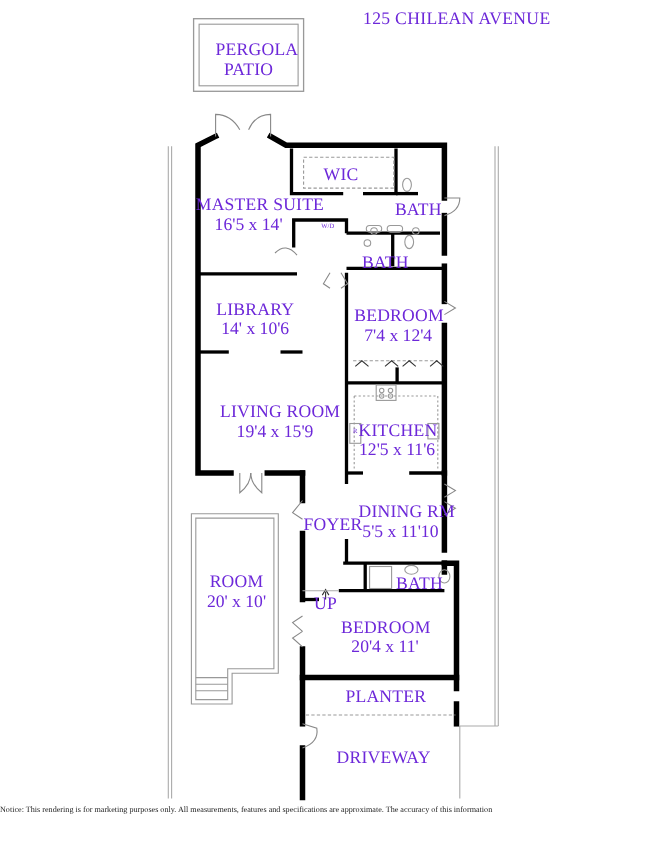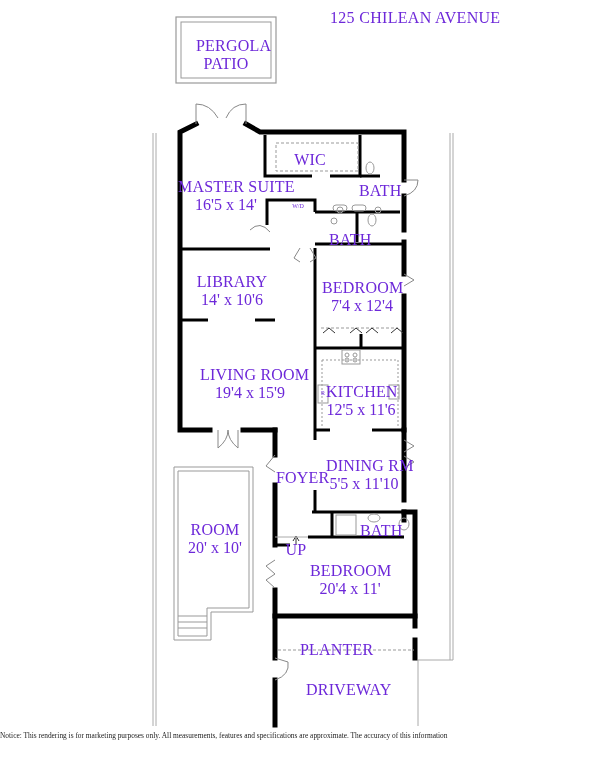--- a/index.html
+++ b/index.html
@@ -189,18 +189,18 @@
 </div>
 
 <div class="lbl room-name" style="left:284px;top:541px;width:24px;">UP</div>
 <div class="lbl room-name" style="left:360px;top:522px;width:40px;">BATH</div>
 
 <div class="lbl" style="left:310px;top:562px;width:80px;">
   <div class="room-name">BEDROOM</div>
   <div class="room-dim">20'4 x 11'</div>
 </div>
 
-<div class="lbl room-name" style="left:300px;top:625px;width:70px;margin-top:16px;">PLANTER</div>
+<div class="lbl room-name" style="left:314px;top:625px;width:70px;">PLANTER</div>
 <div class="lbl room-name" style="left:306px;top:681px;width:80px;">DRIVEWAY</div>
 
 <div class="notice">
   <div>Notice: This rendering is for marketing purposes only. All measurements, features and specifications are approximate. The accuracy of this information</div>
 </div>
 
 </body></html>

